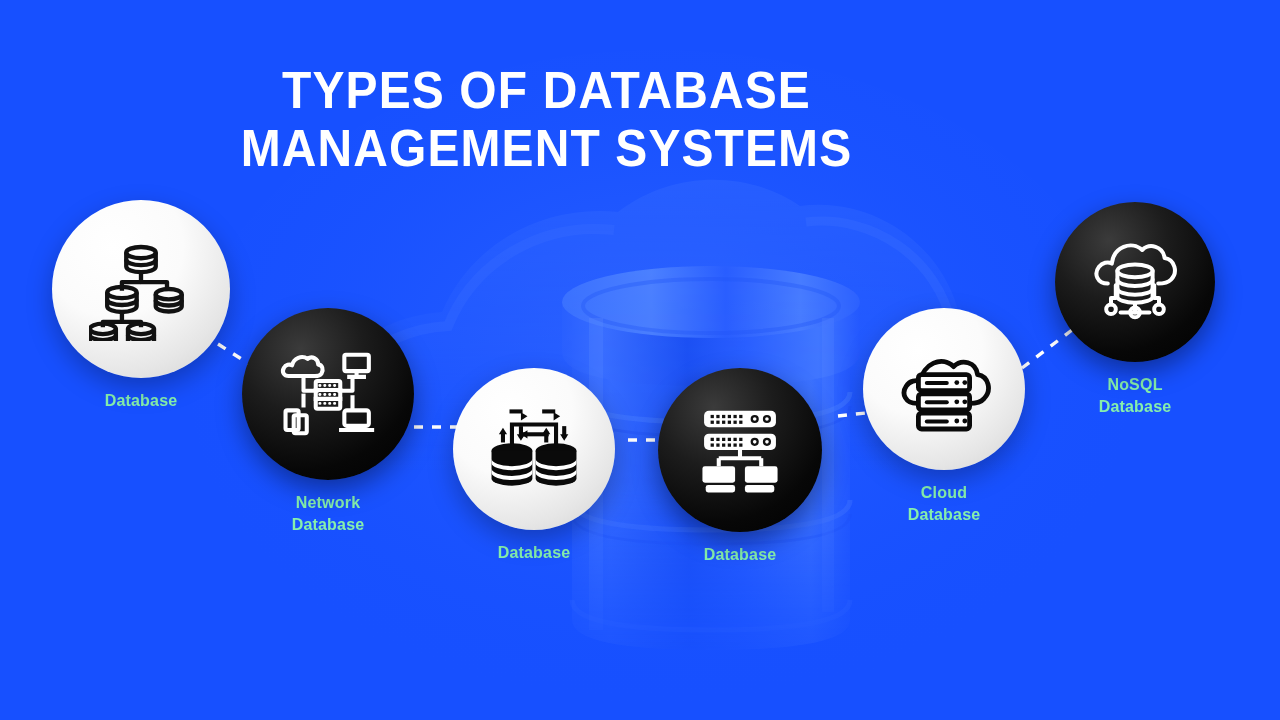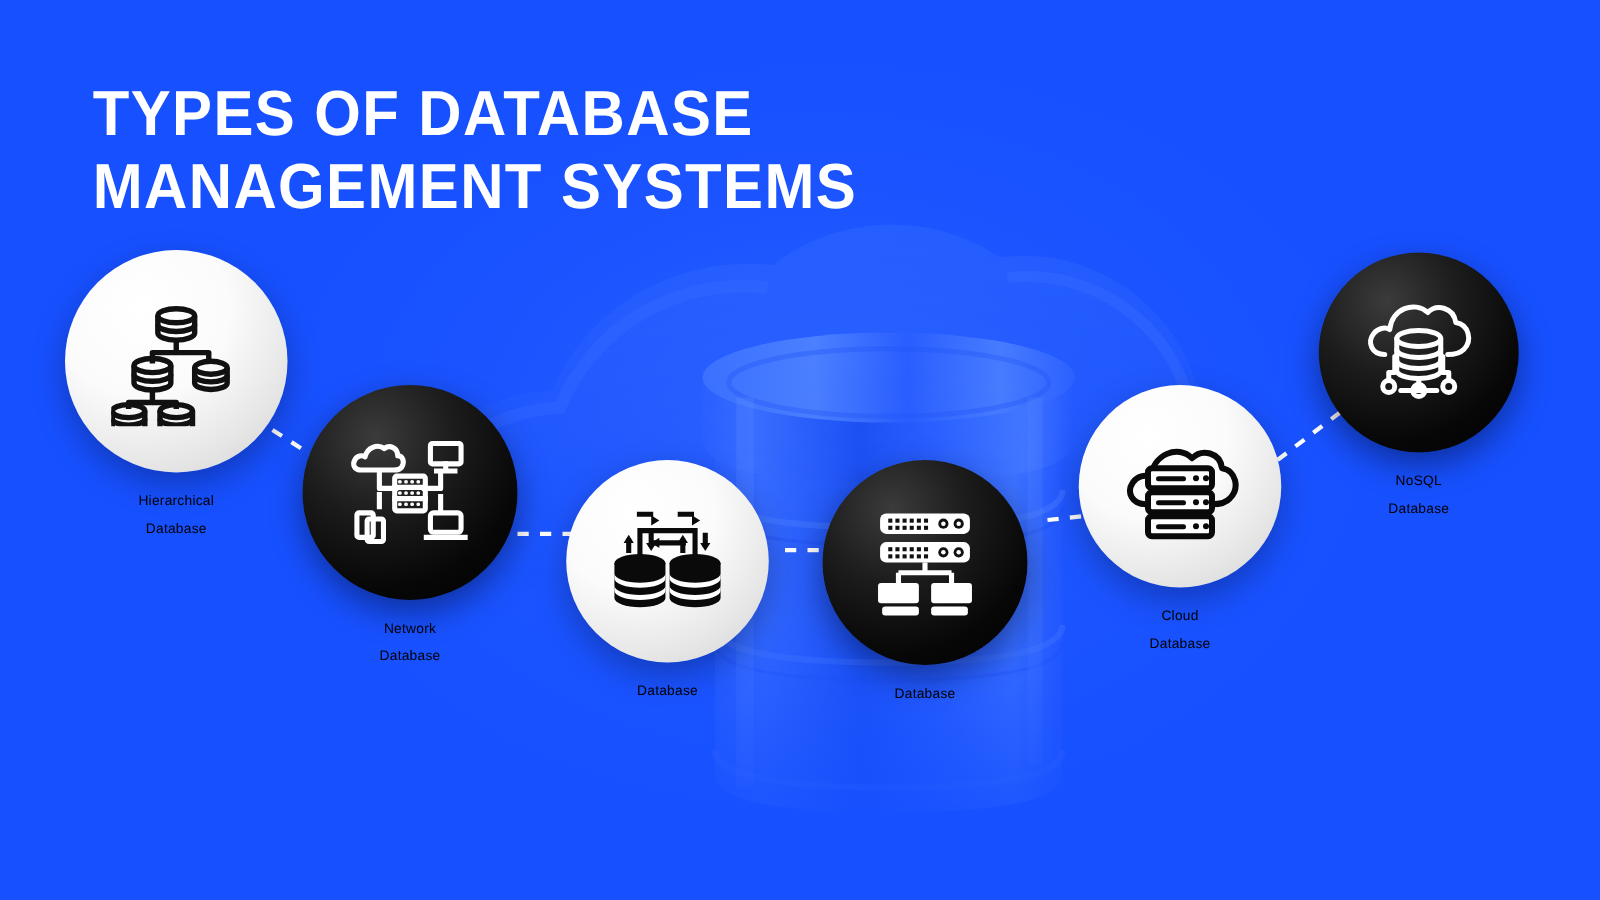--- a/index.html
+++ b/index.html
@@ -15,21 +15,21 @@
     overflow: hidden;
   }
 
   
   #bg-art { position: absolute; inset: 0; pointer-events: none; }
 
   
   #title-block {
     position: absolute;
     top: 62px; left: 0; width: 1049px;
-    text-align: left;
+    text-align: center;
     z-index: 5;
     padding-left: 44px;
   }
   #title-block .line {
     display: block;
     color: #ffffff;
     font-family: "Liberation Sans Narrow", "Liberation Sans", sans-serif;
     font-weight: 700;
     font-size: 51px;
     letter-spacing: 1.2px;
@@ -51,23 +51,23 @@
     box-shadow: 0 10px 26px rgba(0,0,10,0.28);
   }
   .bubble.dark {
     background: radial-gradient(circle at 34% 24%, #3b3b3b 0%, #1c1c1c 36%, #070707 70%, #000000 100%);
     box-shadow: 0 10px 26px rgba(0,0,10,0.40);
   }
   .bubble svg { display: block; }
   .caption {
     margin-top: 12px;
     text-align: center;
-    color: #000000;
-    font-size: 11px;
-    font-weight: 400;
+    color: #86efac;
+    font-size: 16px;
+    font-weight: 700;
     line-height: 22px;
     letter-spacing: 0.2px;
     white-space: nowrap;
   }
 
   
   #node-hierarchical { left: 48px;   top: 200px; width: 186px; }
   #node-hierarchical .bubble { width: 178px; height: 178px; margin: 0 auto; }
   #node-network      { left: 238px;  top: 308px; width: 180px; }
   #node-network .bubble { width: 172px; height: 172px; margin: 0 auto; }
@@ -208,21 +208,20 @@
 
           <g>
             <ellipse cx="60" cy="106" rx="15" ry="6"></ellipse>
             <path d="M45 106 L45 120 A15 6 0 0 0 75 120 L75 106"></path>
             <path d="M45 113 A15 6 0 0 0 75 113"></path>
           </g>
         </g>
       </svg>
     </div>
     <div class="caption">
-      <div>Hierarchical</div>
       <div>Database</div>
     </div>
   </div>
 
   <div class="node" id="node-network">
     <div class="bubble dark">
       <svg width="98" height="98" viewBox="0 0 120 120">
         <g fill="none" stroke="#ffffff" stroke-width="5" stroke-linejoin="round" stroke-linecap="square">
 
           <path d="M30 40 L30 56 L46 56"></path>

